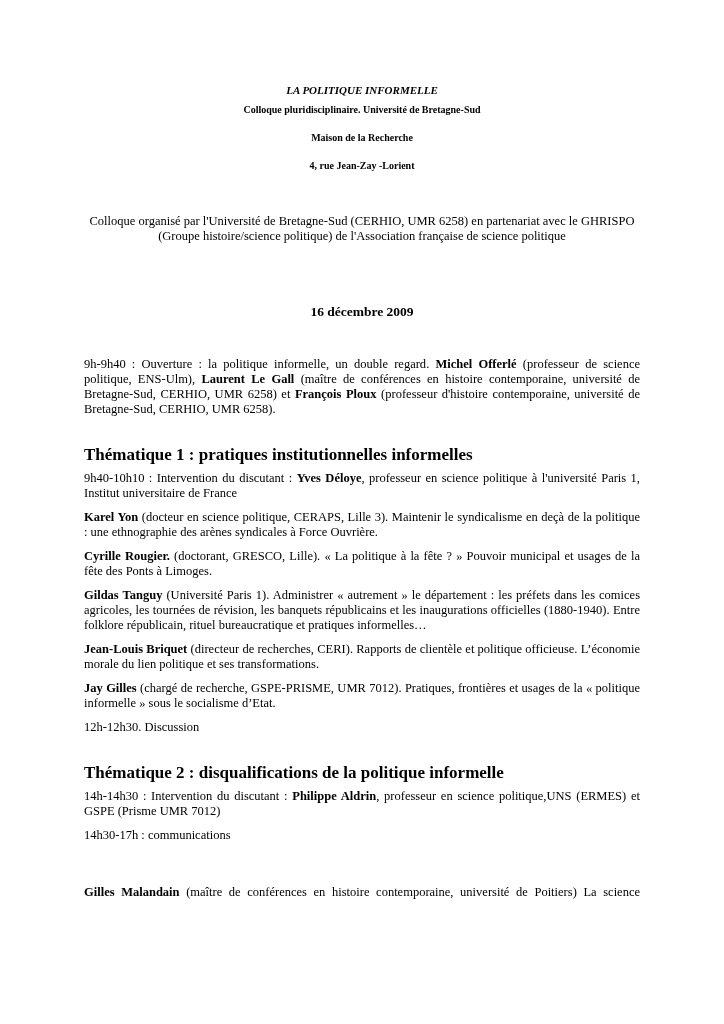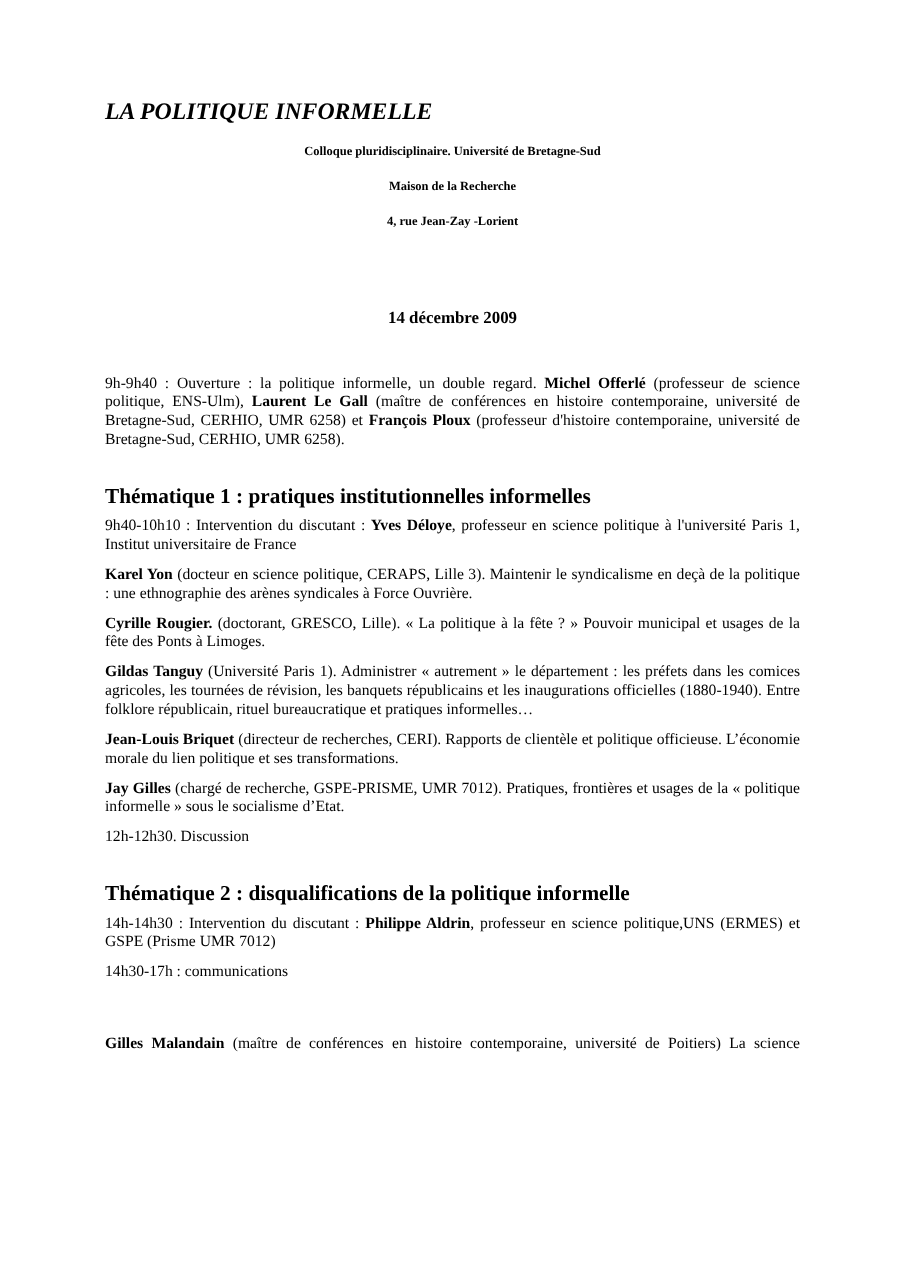--- a/index.html
+++ b/index.html
@@ -18,25 +18,26 @@
     font-family: "Liberation Serif", "DejaVu Serif", serif;
     font-size: 12.5px;
     line-height: 15px;
     color: #000000;
     overflow: hidden;
   }
   p { margin: 0; }
 
   
   .doc-title {
+    text-align: center;
     font-weight: bold;
     font-style: italic;
-    font-size: 19px;
+    font-size: 11px;
     line-height: 16px;
-    margin-bottom: 16px;
+    margin-bottom: 4px;
   }
   .doc-sub {
     text-align: center;
     font-weight: bold;
     font-size: 10px;
     line-height: 16px;
     margin-bottom: 12px;
   }
   .intro {
     text-align: center;
@@ -73,22 +74,23 @@
 </head>
 <body>
 
 <div class="page">
 
   <p class="doc-title">LA POLITIQUE INFORMELLE</p>
   <p class="doc-sub">Colloque pluridisciplinaire. Université de Bretagne-Sud</p>
   <p class="doc-sub">Maison de la Recherche</p>
   <p class="doc-sub">4, rue Jean-Zay -Lorient</p>
 
+  <p class="intro">Colloque organisé par l'Université de Bretagne-Sud (CERHIO, UMR 6258) en partenariat avec le GHRISPO (Groupe histoire/science politique) de l'Association française de science politique</p>
 
-  <p class="date-heading">14 décembre 2009</p>
+  <p class="date-heading">16 décembre 2009</p>
 
   <p class="para first-session"><span class="run-n">9h-9h40 : </span><span class="run-i">Ouverture : la politique informelle, un double regard</span><span class="run-n">. </span><span class="run-b">Michel Offerlé</span><span class="run-n"> (professeur de science politique, ENS-Ulm), </span><span class="run-b">Laurent Le Gall</span><span class="run-n"> (maître de conférences en histoire contemporaine, université de Bretagne-Sud, CERHIO, UMR 6258) et </span><span class="run-b">François Ploux</span><span class="run-n"> (professeur d'histoire contemporaine, université de Bretagne-Sud, CERHIO, UMR 6258).</span></p>
 
   <p class="theme-heading">Thématique 1 : pratiques institutionnelles informelles</p>
 
   <p class="para"><span class="run-n">9h40-10h10 : Intervention du discutant : </span><span class="run-b">Yves Déloye</span><span class="run-n">, professeur en science politique à l'université Paris 1, Institut universitaire de France</span></p>
 
   <p class="para"><span class="run-b">Karel Yon</span><span class="run-n"> (docteur en science politique, CERAPS, Lille 3). </span><span class="run-i">Maintenir le syndicalisme en deçà de la politique : une ethnographie des arènes syndicales à Force Ouvrière.</span></p>
 
   <p class="para"><span class="run-b">Cyrille Rougier.</span><span class="run-n"> (doctorant, GRESCO, Lille). </span><span class="run-i">« La politique à la fête ? » Pouvoir municipal et usages de la fête des Ponts à Limoges.</span></p>

